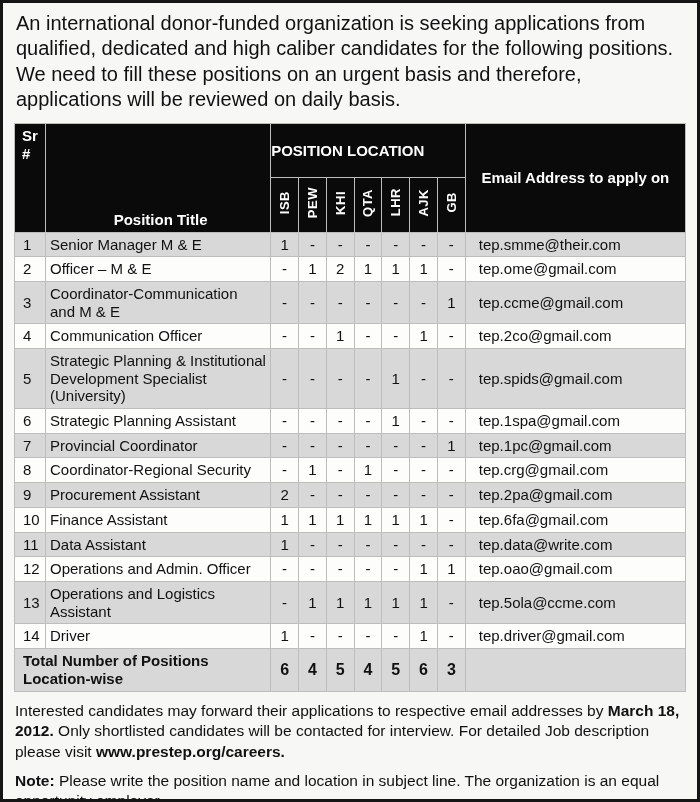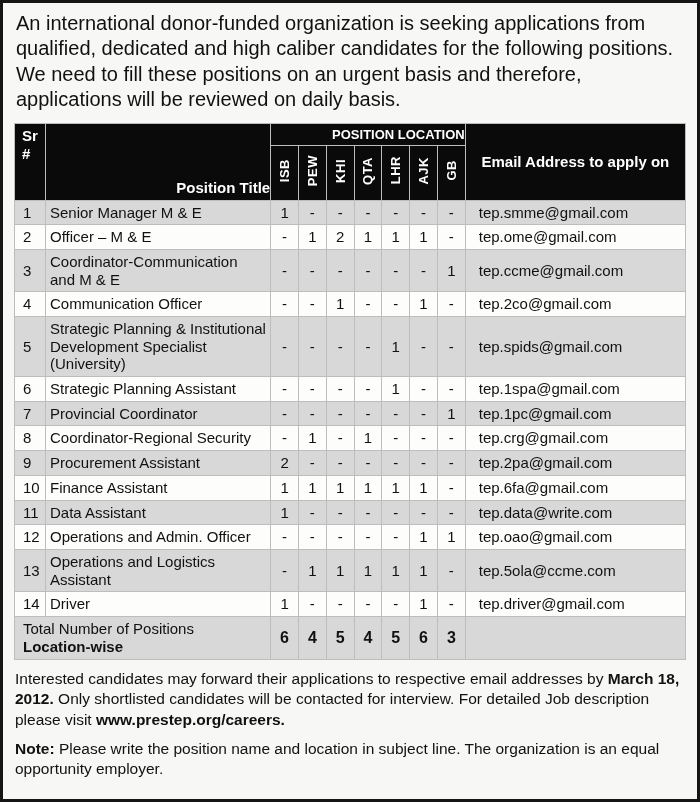--- a/index.html
+++ b/index.html
@@ -47,29 +47,29 @@
     width: 30px;
     vertical-align: top;
     text-align: left;
     padding: 3px 0 8px 7px;
     font-size: 15px;
     line-height: 1.25;
   }
   th.h-title {
     width: 226px;
     vertical-align: bottom;
-    text-align: right;
+    text-align: center;
     padding: 0 0 4px 5px;
     font-size: 15px;
   }
   th.h-group {
-    font-size: 13px;
-    padding: 2px 0;
+    font-size: 15px;
+    padding: 18px 0;
     height: 21px;
-    text-align: right;
+    text-align: left;
   }
   th.h-loc { width: 27px; height: 54px; padding: 2px 0; text-align: center; vertical-align: middle; }
   th.h-loc span {
     display: inline-block;
     writing-mode: vertical-rl;
     transform: rotate(180deg);
     font-size: 13px;
     letter-spacing: 0.5px;
   }
   th.h-email { width: 220px; font-size: 15px; padding: 0 14px; text-align: center; }
@@ -81,21 +81,21 @@
     background: #fdfdfc;
   }
   tr.row-odd td { background: #d8d8d8; }
   tr.row-even td { background: #fdfdfc; }
   td.sr { padding-left: 8px; }
   td.count { text-align: center; padding-left: 0; padding-right: 0; }
   td.email { padding-left: 13px; }
   tr.row-total td { background: #d8d8d8; }
   tr.row-total td.count { font-weight: bold; font-size: 16px; }
   td.total-label { padding: 3px 4px 4px 8px; }
-  .total-bold { font-weight: normal; }
+  .total-bold { font-weight: bold; }
   .total-sub { font-weight: bold; }
   .footer { font-size: 15.5px; line-height: 1.3; margin: 9px 1px 0; }
   .footer p { margin: 0 0 9px; }
 </style>
 </head>
 <body>
 
 <div class="page">
 
 
@@ -126,21 +126,21 @@
         <tr class="row-odd">
           <td class="sr">1</td>
           <td class="title">Senior Manager M &amp; E</td>
           <td class="count">1</td>
           <td class="count">-</td>
           <td class="count">-</td>
           <td class="count">-</td>
           <td class="count">-</td>
           <td class="count">-</td>
           <td class="count">-</td>
-          <td class="email">tep.smme@gmail.com</td>
+          <td class="email">tep.smme@their.com</td>
         </tr>
         <tr class="row-even">
           <td class="sr">2</td>
           <td class="title">Officer – M &amp; E</td>
           <td class="count">-</td>
           <td class="count">1</td>
           <td class="count">2</td>
           <td class="count">1</td>
           <td class="count">1</td>
           <td class="count">1</td>

